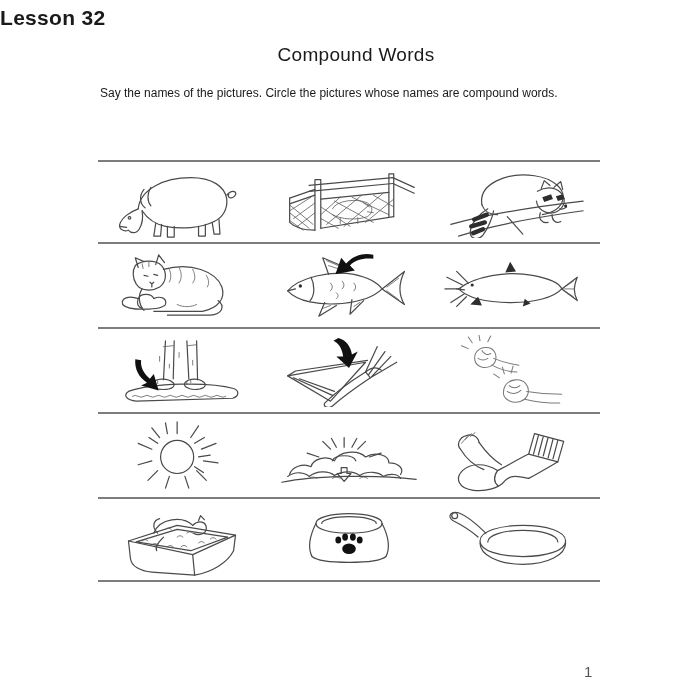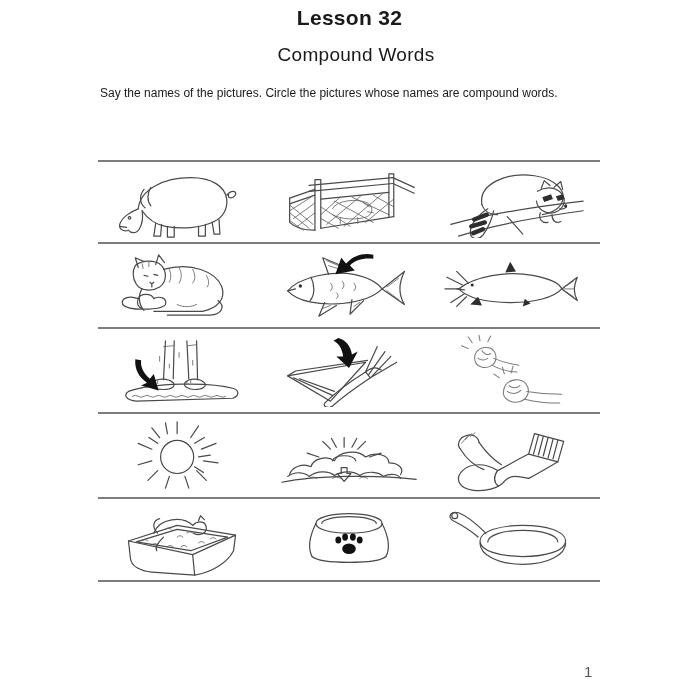--- a/index.html
+++ b/index.html
@@ -1,18 +1,18 @@
 <!DOCTYPE html>
 <html><head>
 <meta charset="utf-8">
 <style>
   html,body{margin:0;padding:0;background:#fff;}
   .sheet{position:relative;width:700px;height:700px;background:#ffffff;overflow:hidden;
          font-family:"Liberation Sans", sans-serif;color:#1a1a1a;}
-  .title{position:absolute;top:6px;left:0;right:1px;text-align:center;
+  .title{position:absolute;top:6px;left:0;right:1px;text-align:left;
          font-size:21px;font-weight:bold;letter-spacing:.3px;}
   .subtitle{position:absolute;top:44px;left:0;right:0;text-align:center;
          font-size:19px;font-weight:400;letter-spacing:.3px;padding-left:12px;}
   .instructions{position:absolute;top:83px;left:100px;width:470px;
          font-size:12px;line-height:21px;}
   .grid{position:absolute;left:98px;top:160px;width:502px;}
   .row{display:flex;box-sizing:border-box;border-top:2px solid #7d7d7d;}
   .row.r1{height:82px;}
   .row.r2,.row.r3,.row.r4{height:85px;}
   .row.r5{height:85px;border-bottom:2px solid #7d7d7d;}

